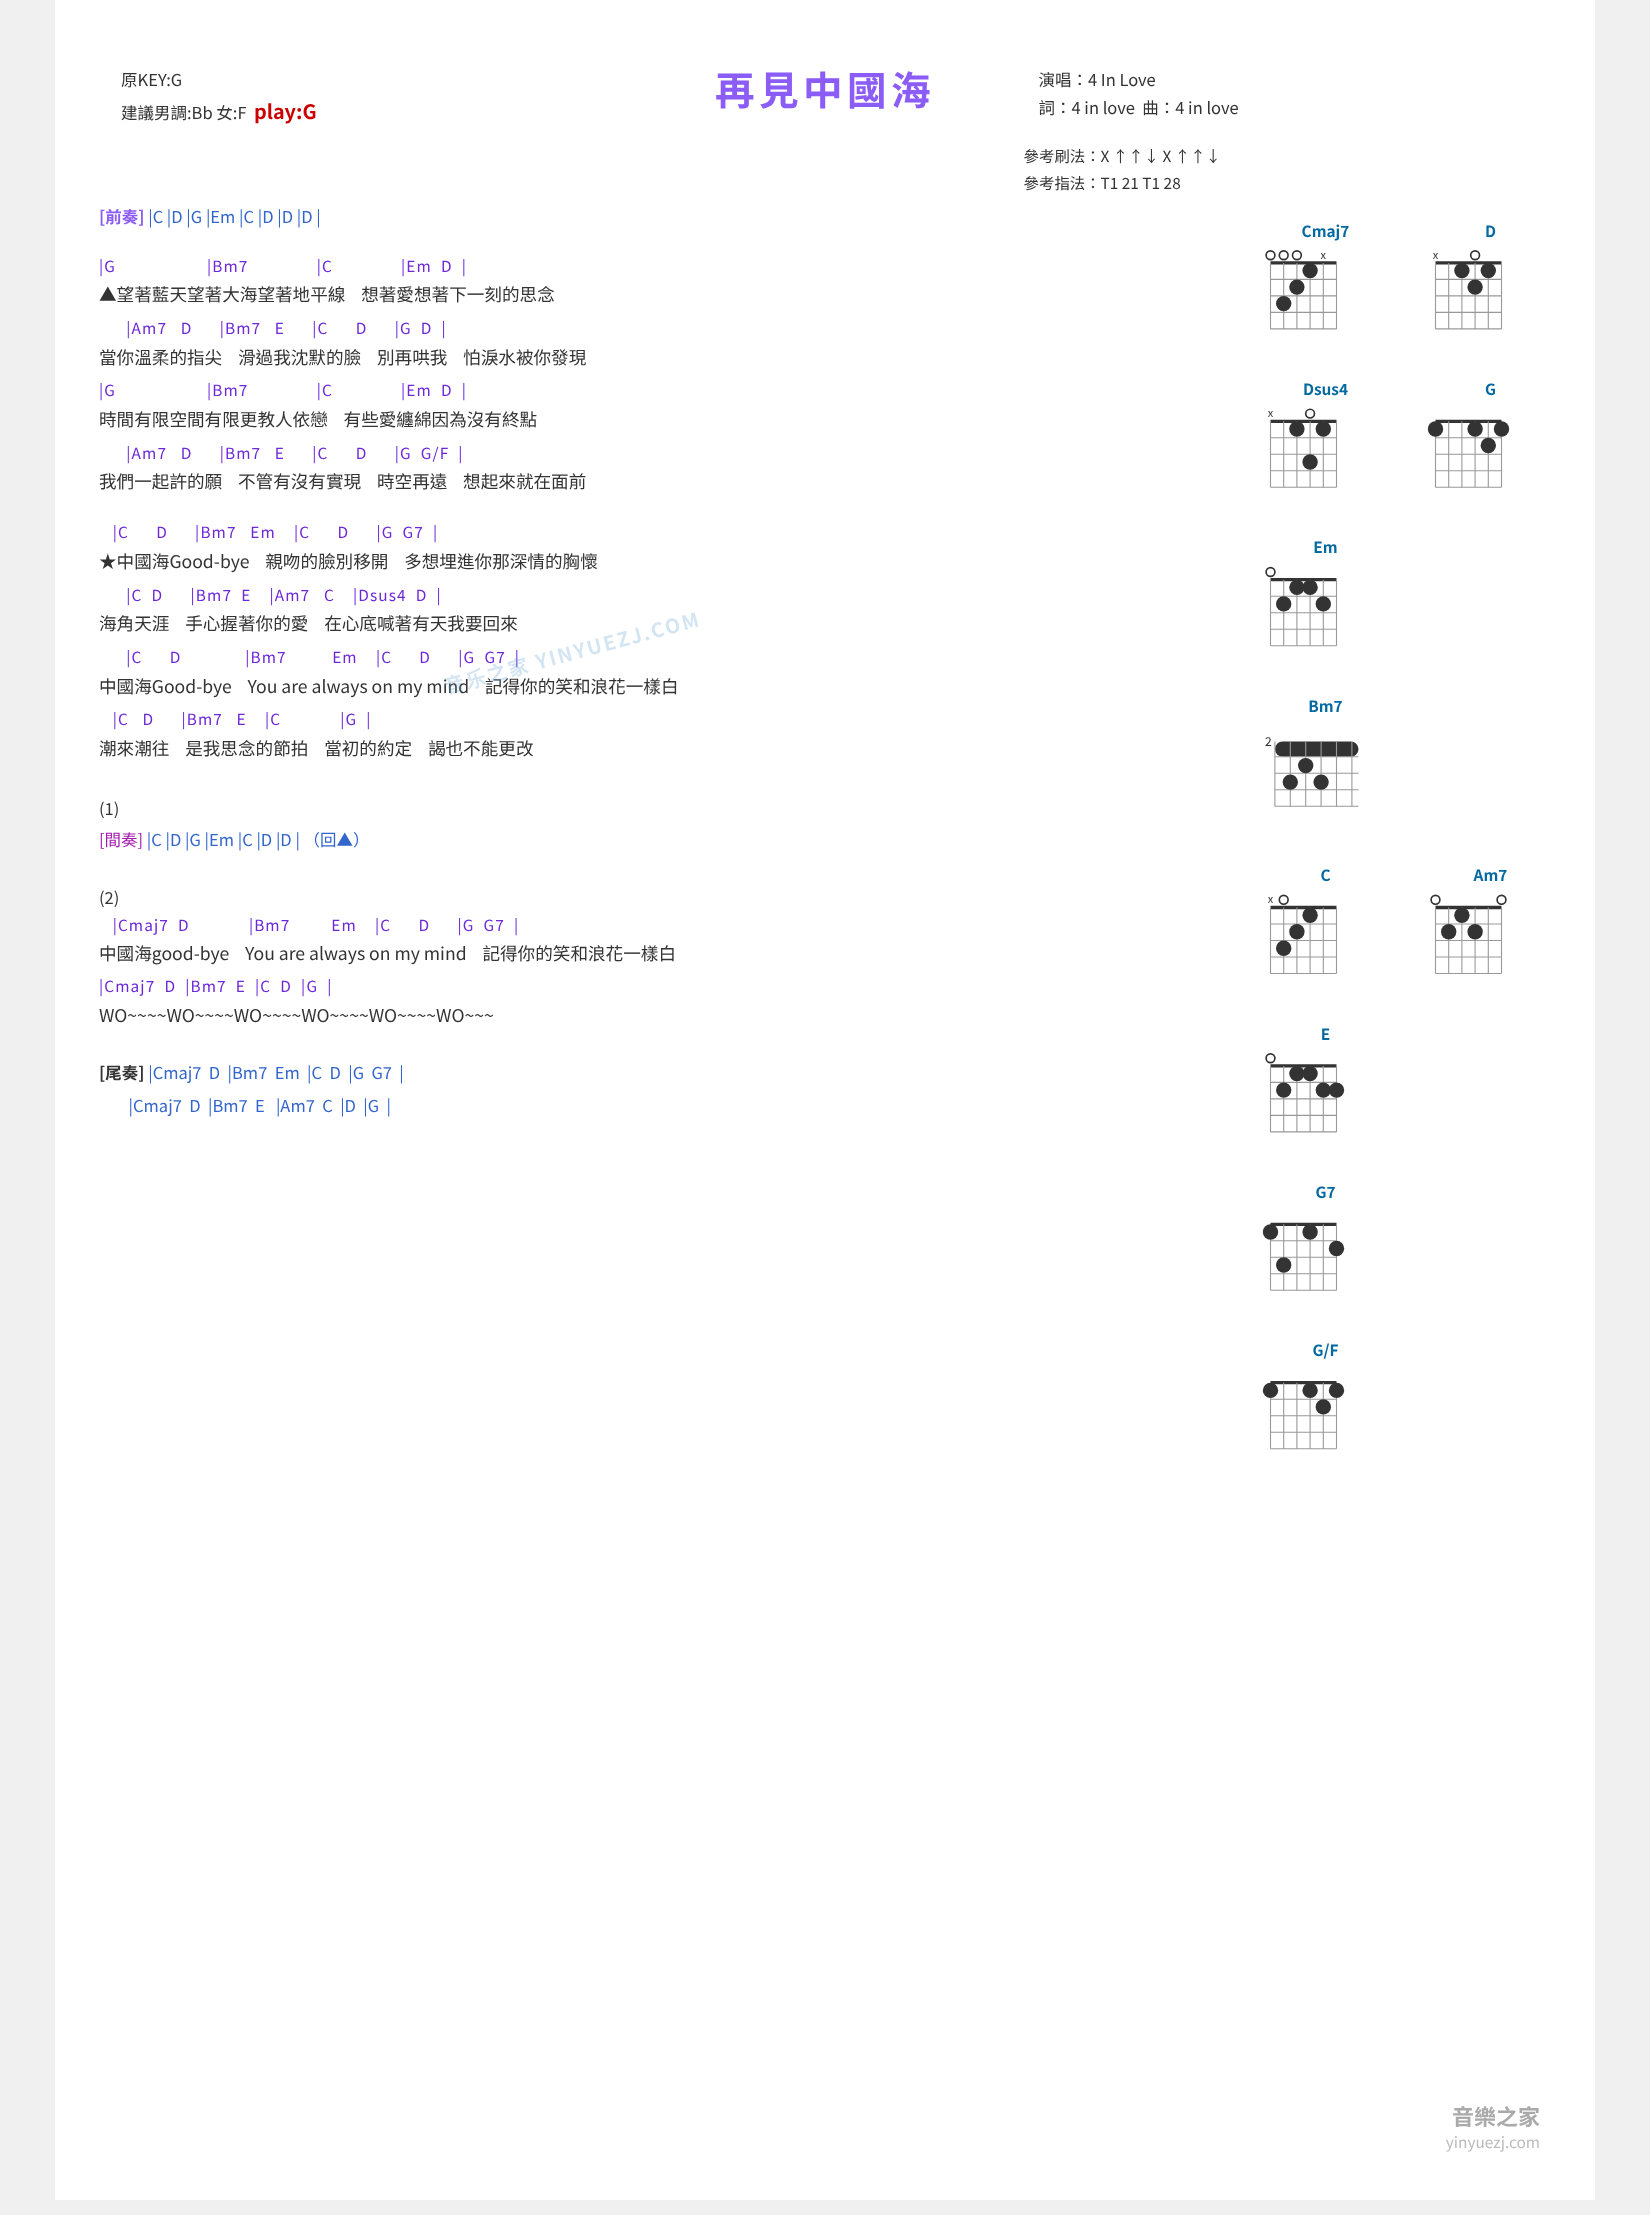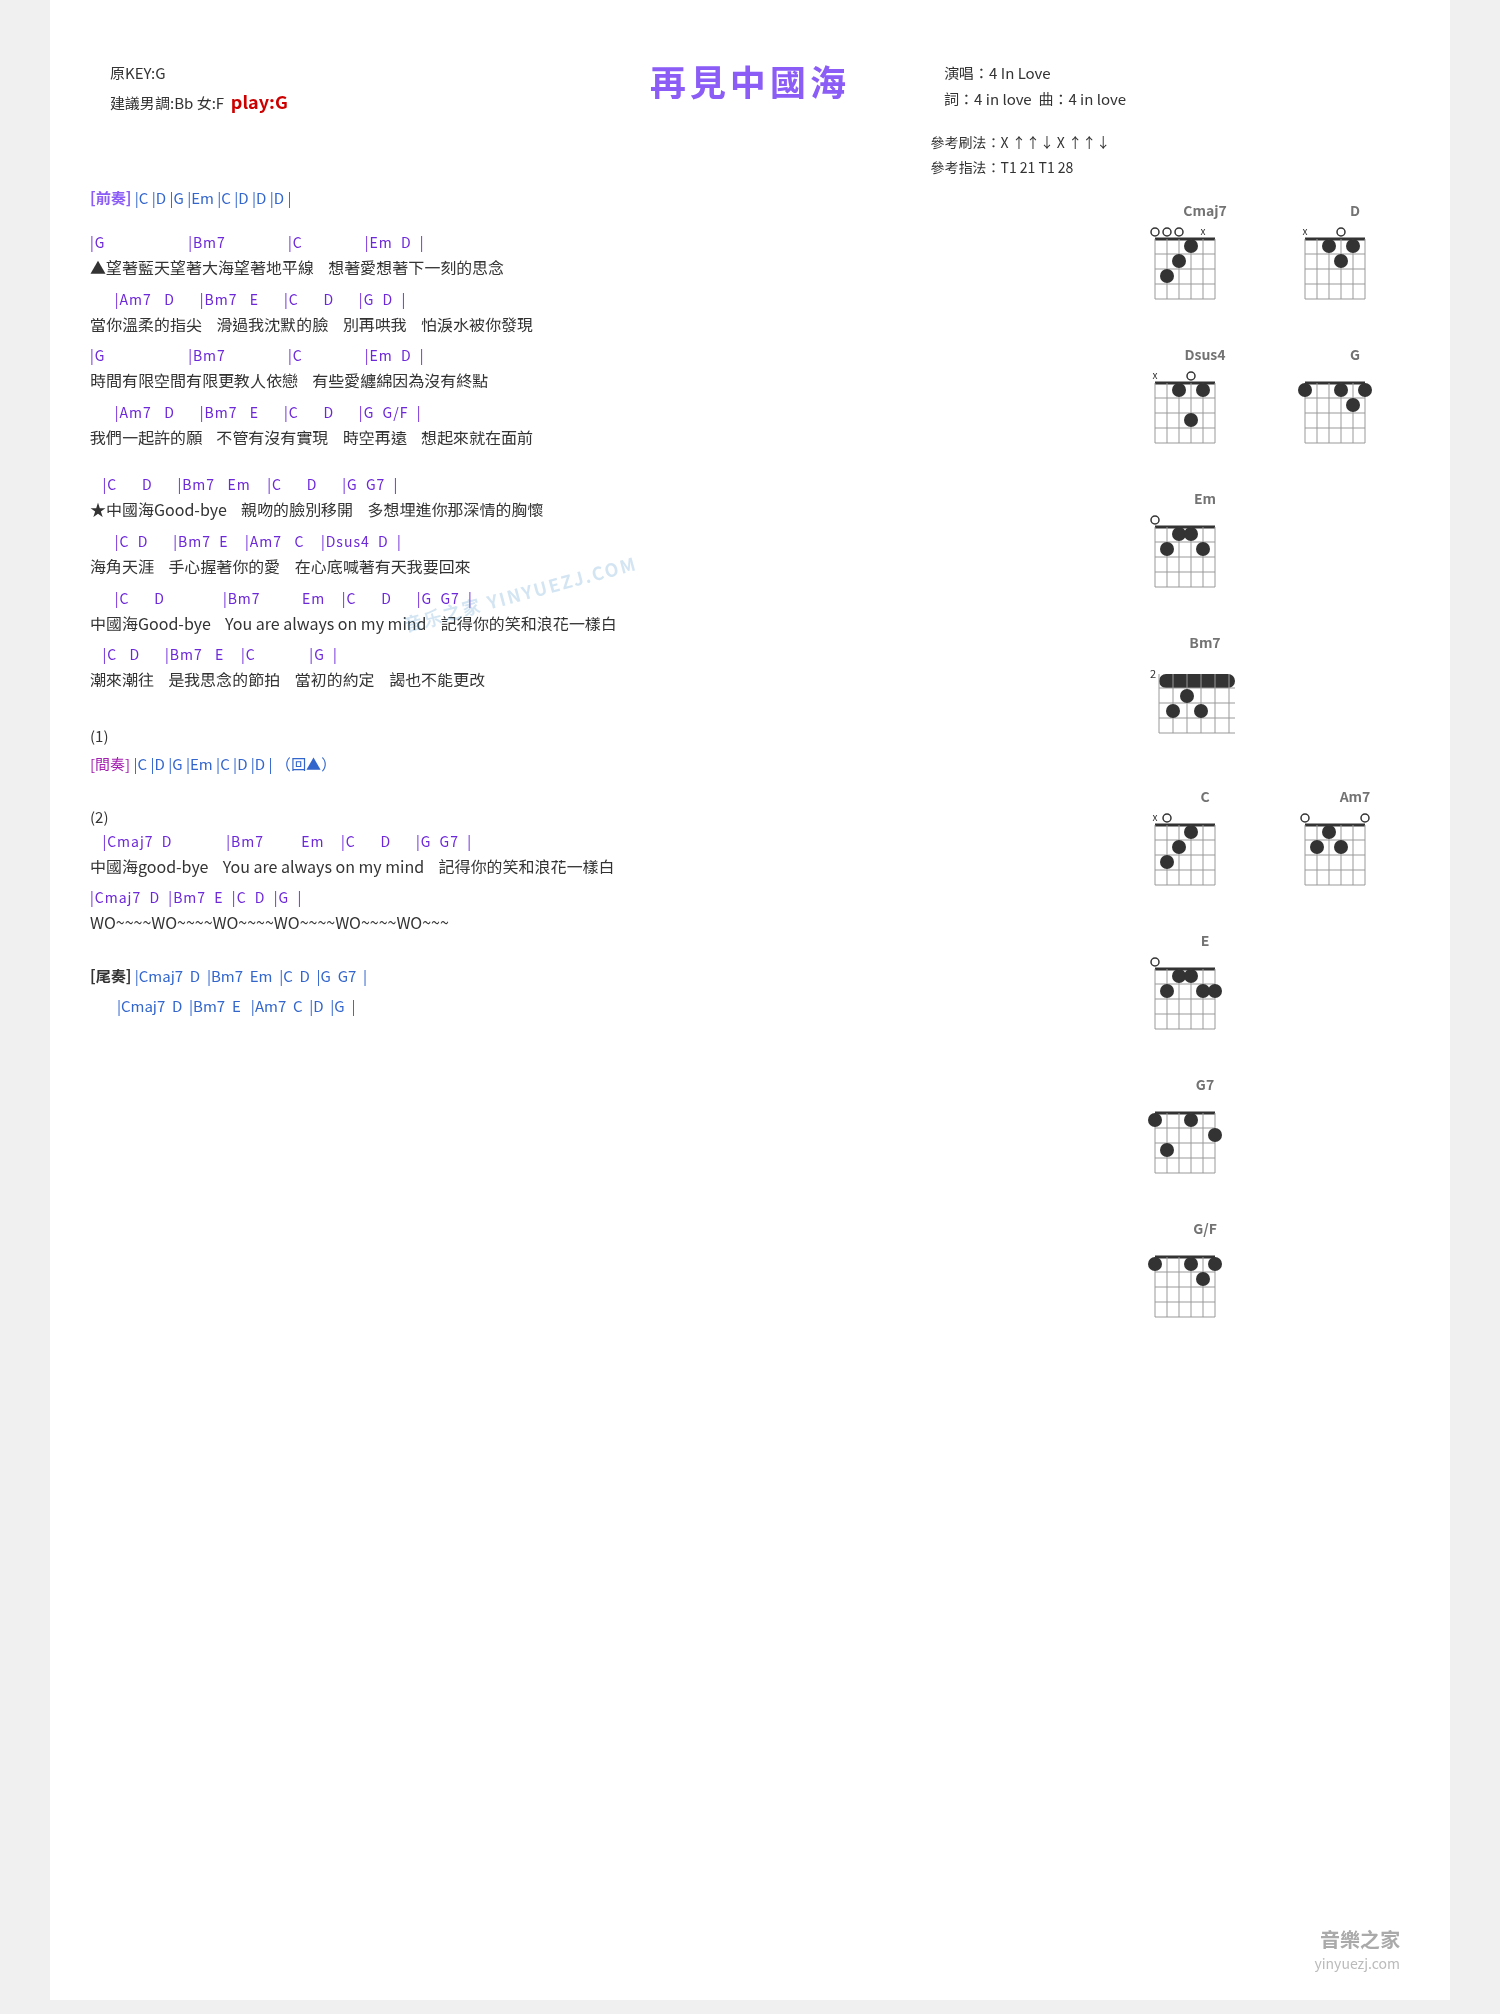--- a/index.html
+++ b/index.html
@@ -63,21 +63,21 @@
       justify-content: space-around;
       margin-bottom: 30px;
     }
     .chord-block {
       text-align: center;
       width: 120px;
     }
     .chord-name {
       font-size: 14px;
       font-weight: bold;
-      color: #737373;
+      color: #0369a1;
       margin-bottom: 4px;
     }
     .grid-svg {
       display: block;
     }
     .main-content {
       margin-top: 20px;
       padding-right: 310px;
     }
     .section-line {
@@ -483,18 +483,18 @@
     <div class="section-line">
       <span>&nbsp;&nbsp;&nbsp;&nbsp;&nbsp;&nbsp;&nbsp;</span>
       <span class="blue-chord"> |Cmaj7&nbsp;&nbsp;D&nbsp;&nbsp;|Bm7&nbsp;&nbsp;E&nbsp;&nbsp;&nbsp;|Am7&nbsp;&nbsp;C&nbsp;&nbsp;|D&nbsp;&nbsp;|G&nbsp;&nbsp;|</span>
     </div>
   </div>
 
   <div class="watermark">
     音乐之家 YINYUEZJ.COM
   </div>
 
-  <div class="footer-logo" style="position:absolute;bottom:27px;right:40px;">
+  <div class="footer-logo" style="position:absolute;bottom:42px;right:40px;">
     <div style="font-size:20px;color:#aaa;font-weight:bold;">音樂之家</div>
     <div style="font-size:14px;color:#bbb;">yinyuezj.com</div>
   </div>
 
 </div>
 
 </body></html>

